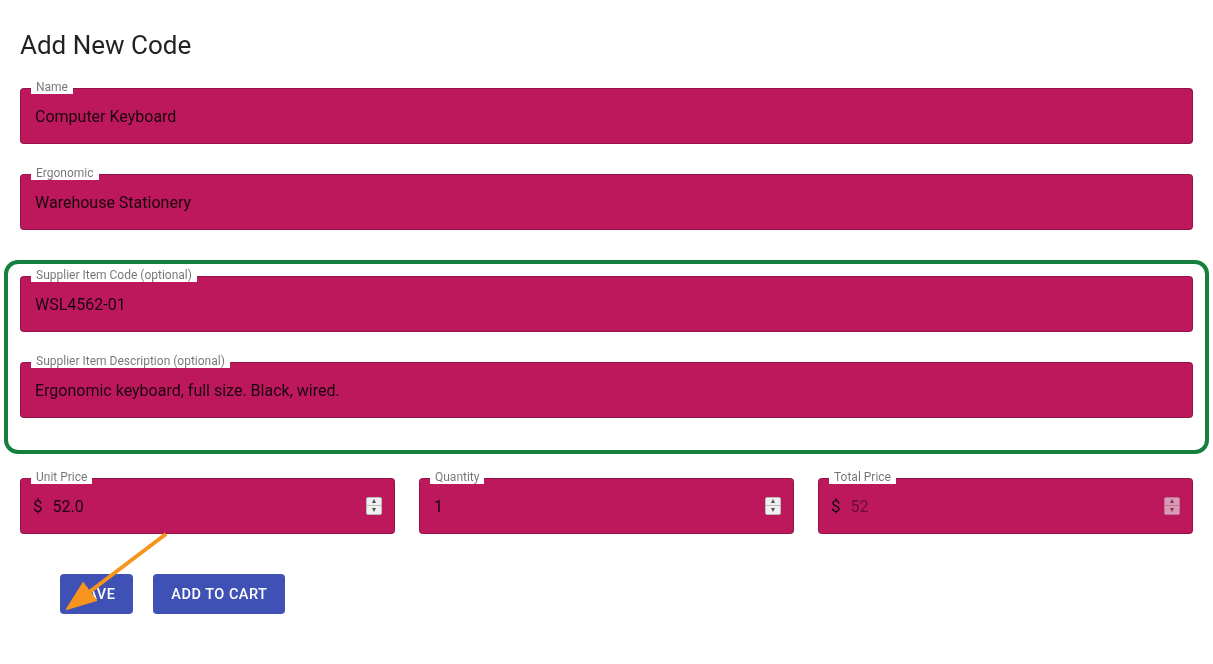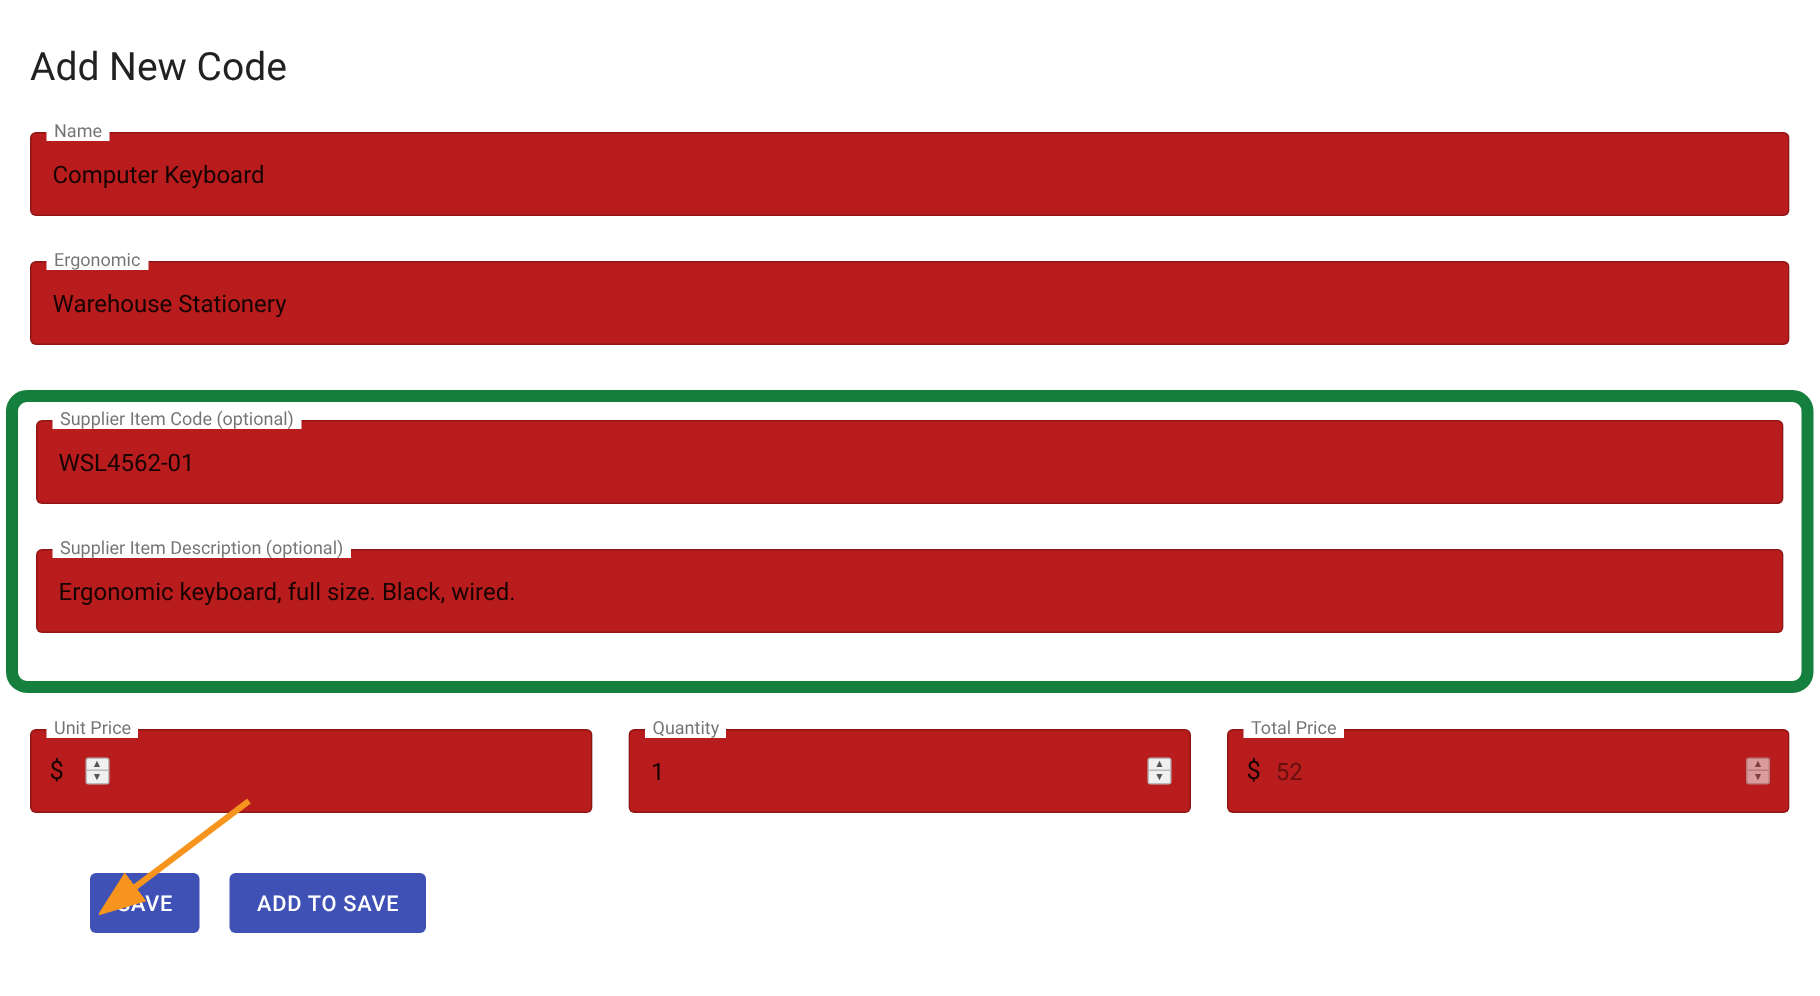--- a/index.html
+++ b/index.html
@@ -21,21 +21,21 @@
     margin-bottom: 30px;
   }
   .field-outline {
     position: relative;
     border: 1px solid rgba(0,0,0,0.22);
     border-radius: 4px;
     padding: 0 12px;
     display: flex;
     align-items: center;
     min-height: 56px;
-    background: #b91c1c;
+    background: #be185d;
   }
   .field-label {
     position: absolute;
     top: -9px;
     left: 10px;
     background: #fff;
     padding: 0 5px;
     font-size: 12px;
     color: rgba(0,0,0,0.55);
     white-space: nowrap;
@@ -71,21 +71,21 @@
     align-items: center;
     justify-content: center;
     cursor: pointer;
     font-size: 7px;
     line-height: 1;
     color: #555;
     user-select: none;
   }
   .spinner-btn:first-child { border-bottom: 1px solid #bababa; }
   .highlight-box {
-    border: 8px solid #15803d;
+    border: 4px solid #15803d;
     border-radius: 14px;
     padding: 12px 12px 2px 12px;
     margin: 0 -16px 24px -16px;
   }
   .row3 {
     display: flex;
     gap: 24px;
     margin-bottom: 28px;
   }
   .row3 .form-field { flex: 1; margin-bottom: 12px; }
@@ -142,20 +142,21 @@
       <input class="field-input" type="text" value="Ergonomic keyboard, full size. Black, wired." style="">
     </div>
   </div>
 </div>
 
 <div class="row3">
   <div class="form-field">
     <div class="field-outline">
       <span class="field-label">Unit Price</span>
       <span class="currency-prefix">$</span>
+      <input class="field-input" type="text" value="52.0" style="">
       <div class="spinner">
         <div class="spinner-btn">▲</div>
         <div class="spinner-btn">▼</div>
       </div>
     </div>
   </div>
   <div class="form-field">
     <div class="field-outline">
       <span class="field-label">Quantity</span>
       <input class="field-input" type="text" value="1" style="">
@@ -173,21 +174,21 @@
       <div class="spinner" style="opacity:.6">
         <div class="spinner-btn">▲</div>
         <div class="spinner-btn">▼</div>
       </div>
     </div>
   </div>
 </div>
 
 <div class="buttons">
   <button class="btn">SAVE</button>
-  <button class="btn">ADD TO SAVE</button>
+  <button class="btn">ADD TO CART</button>
 </div>
 
 <svg class="arrow-overlay" width="110" height="90">
   <defs>
     <marker id="ah" markerWidth="10" markerHeight="10" refX="2" refY="3" orient="auto">
       <path d="M0,0 L0,6 L8,3 z" fill="#f7941d"></path>
     </marker>
   </defs>
   <line x1="100" y1="8" x2="18" y2="70" stroke="#f7941d" stroke-width="4" marker-end="url(#ah)"></line>
 </svg>

